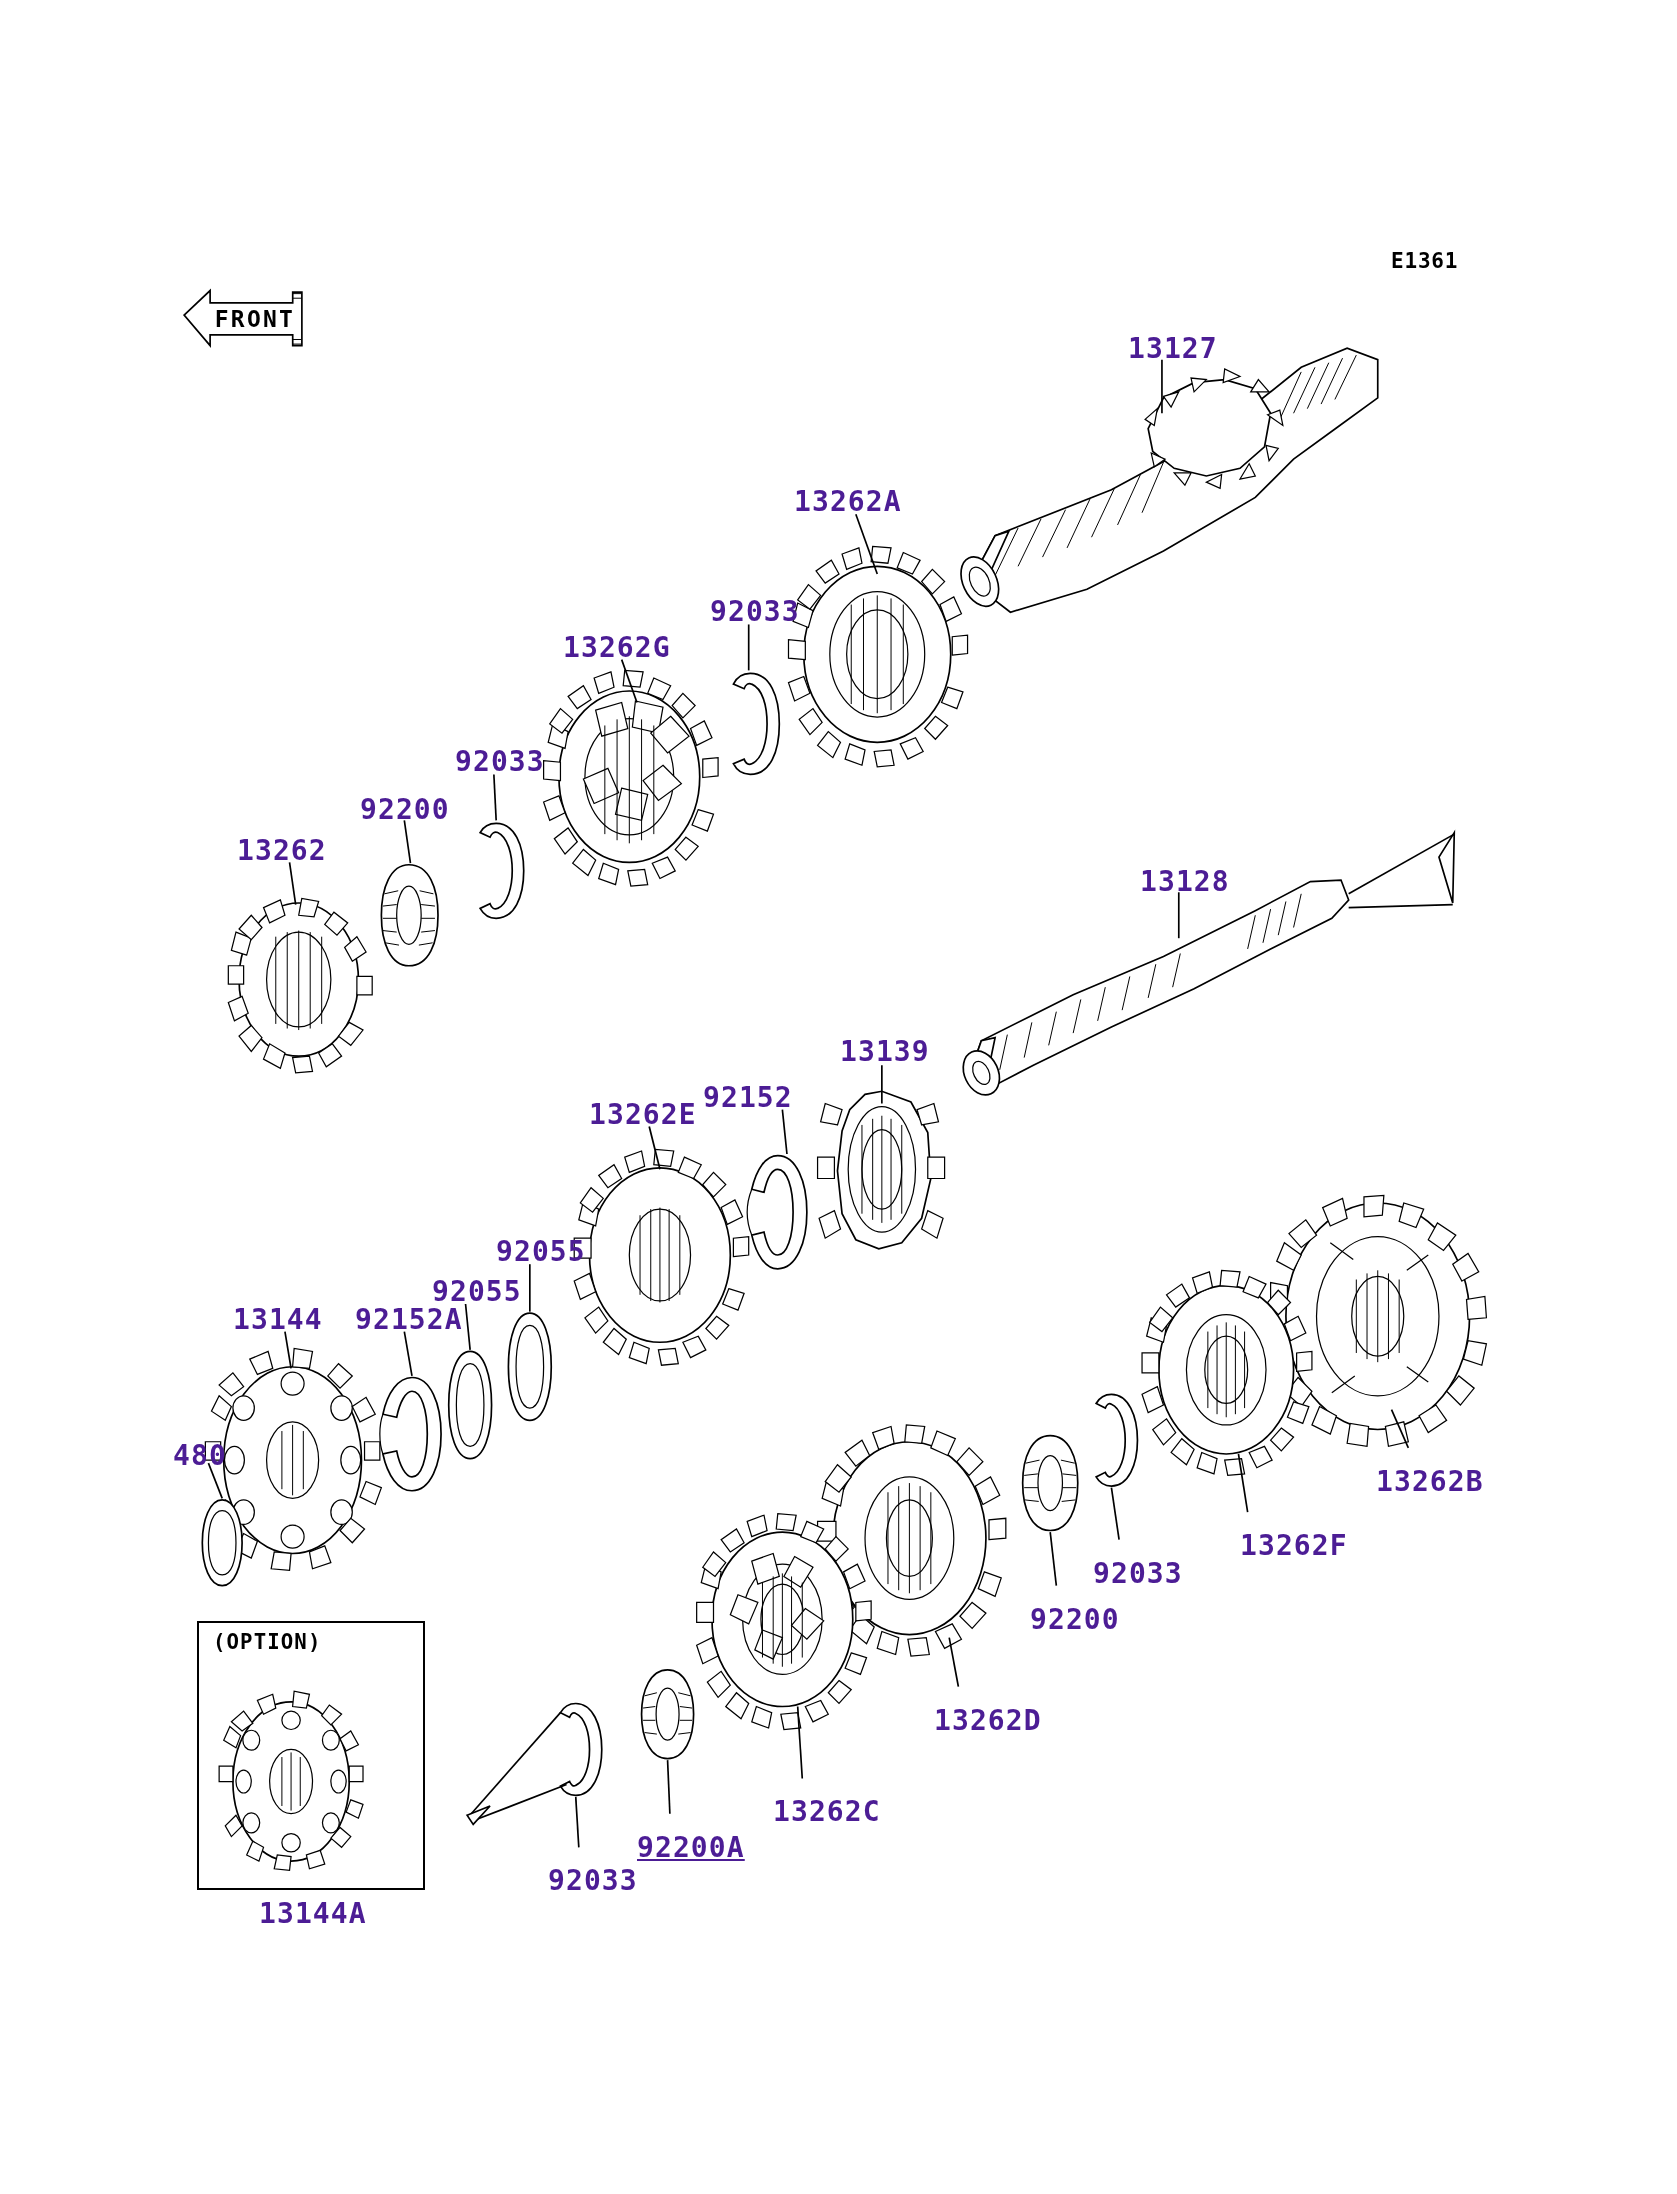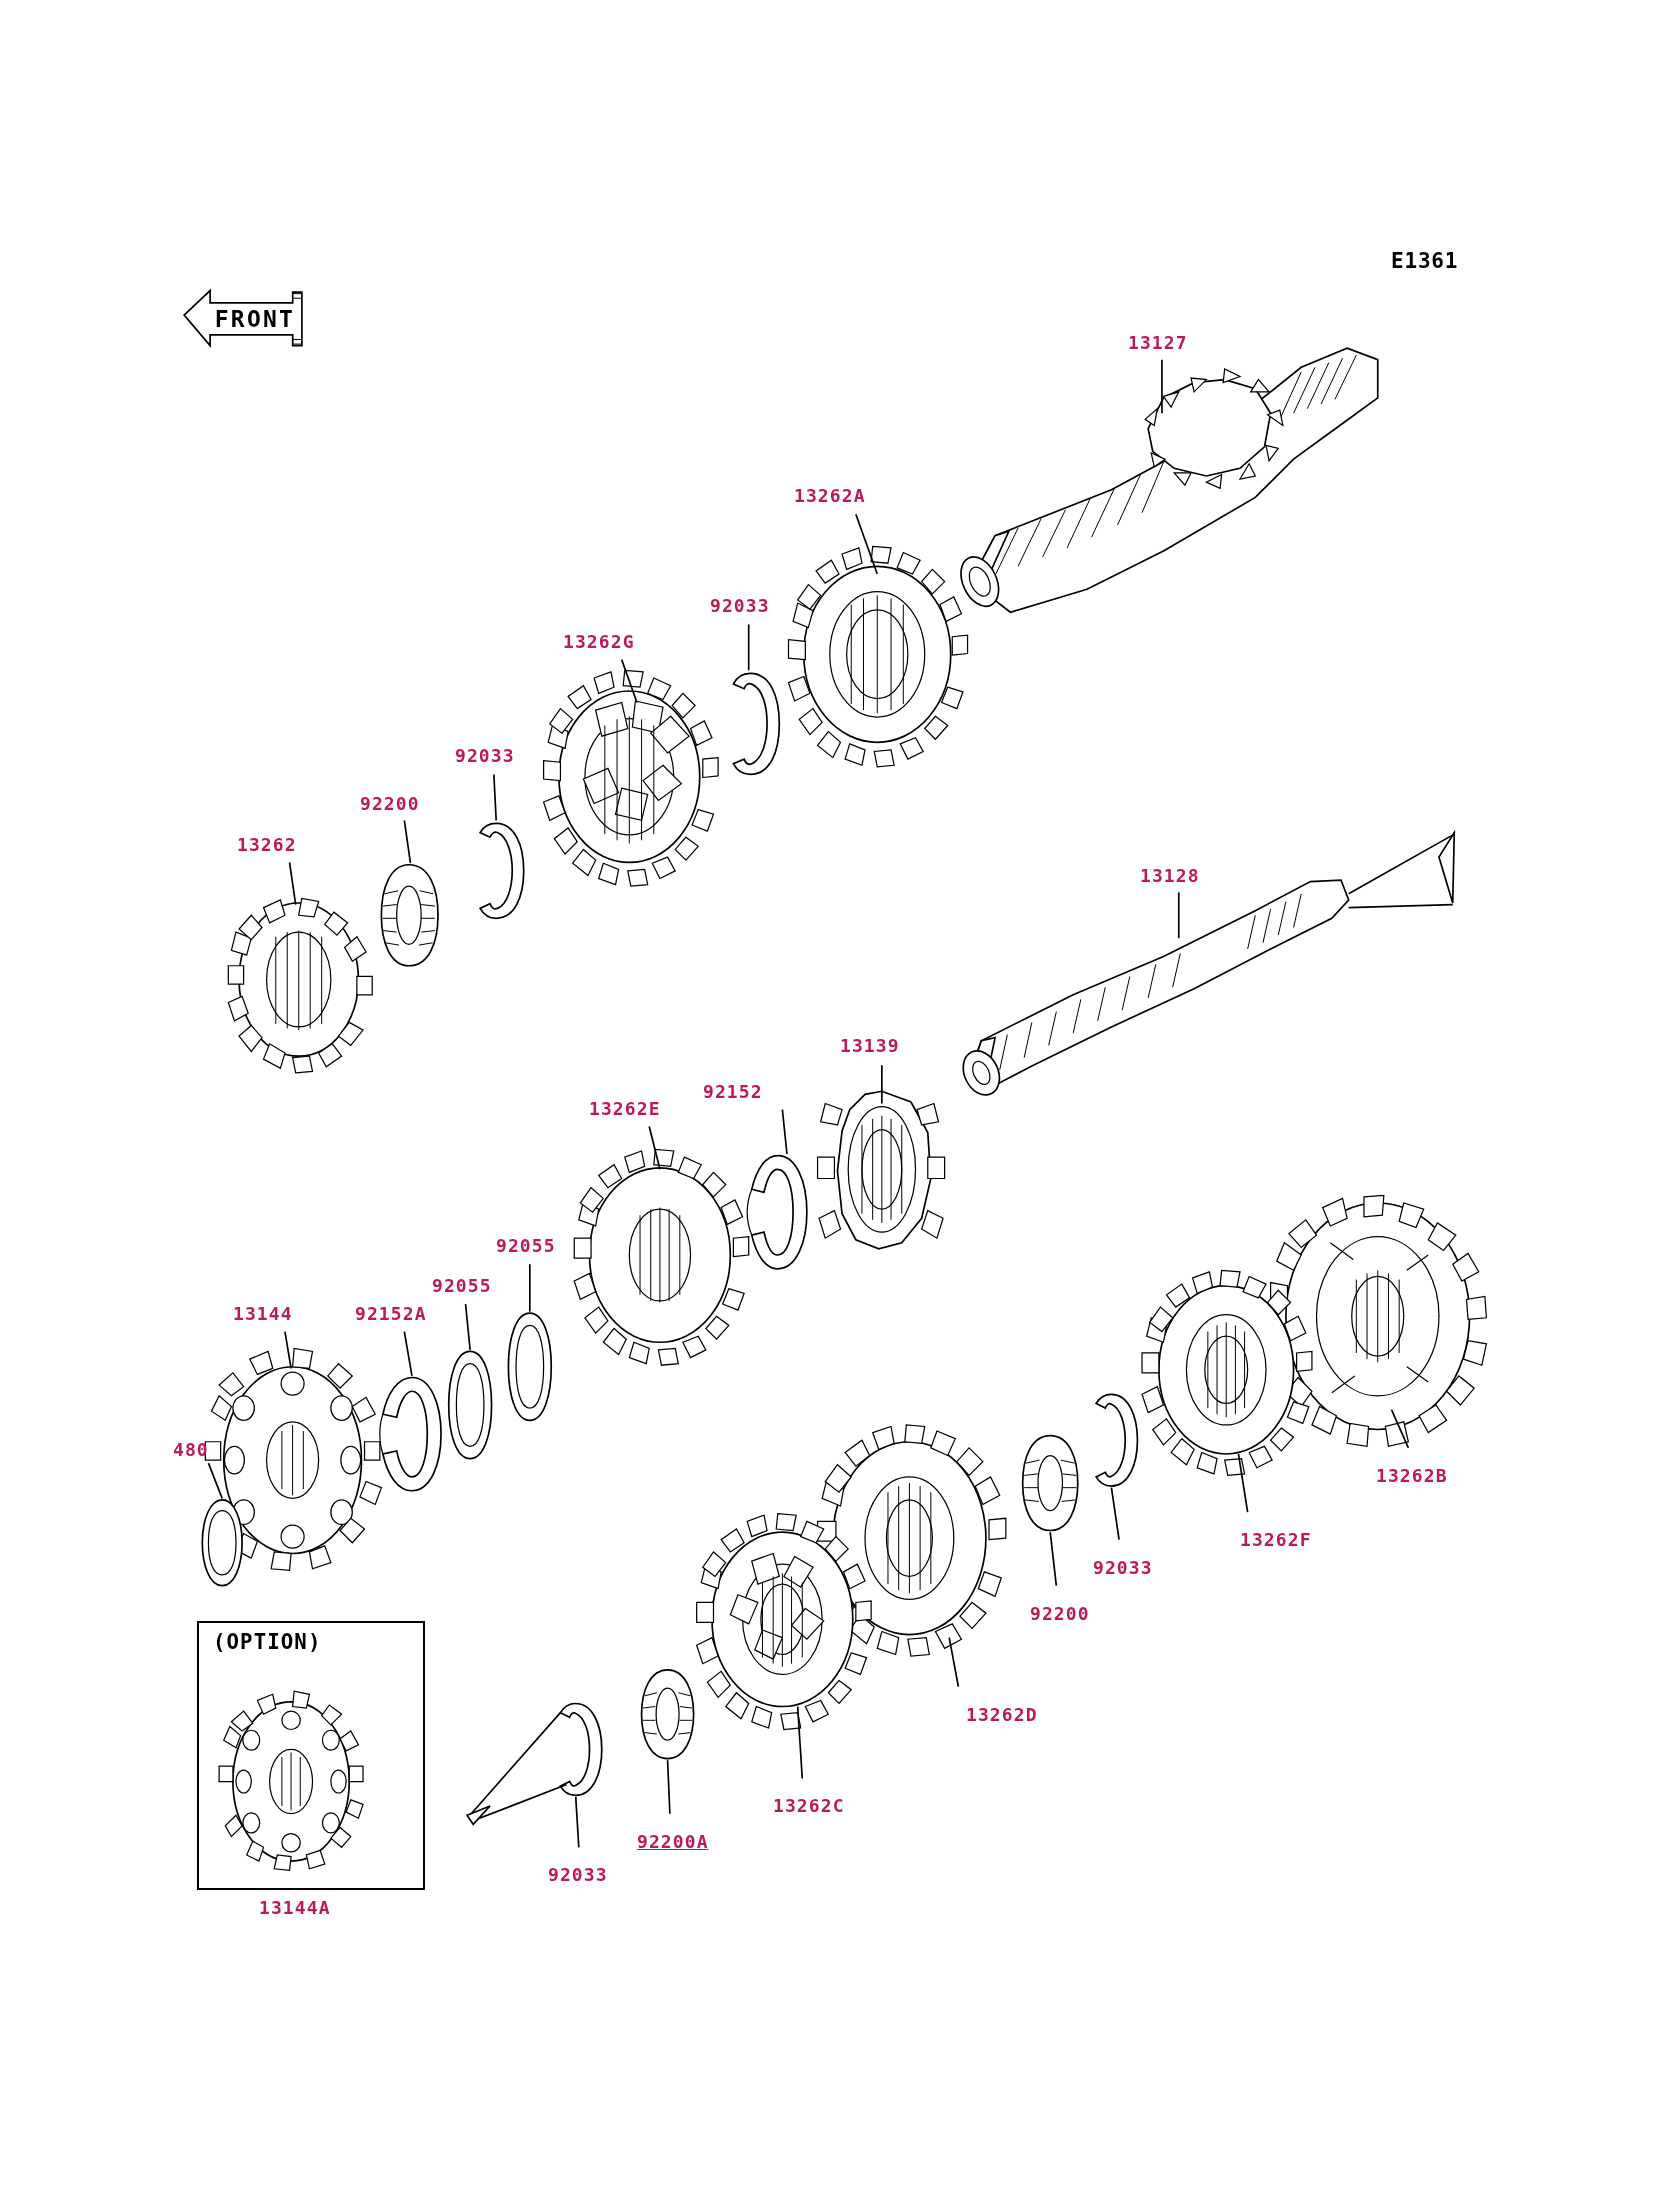--- a/index.html
+++ b/index.html
@@ -17,25 +17,25 @@
   }
   #diagram-root {
     position: absolute;
     left: 0; top: 0;
     width: 1678px;
     height: 2194px;
   }
   .label {
     position: absolute;
     font-family: "DejaVu Sans Mono", monospace;
-    font-size: 18px;
+    font-size: 28px;
     font-weight: bold;
     letter-spacing: 1.1px;
     white-space: nowrap;
-    color: #be185d;
+    color: #4c1d95;
   }
   .sheet-code {
     position: absolute;
     font-family: "DejaVu Sans Mono", monospace;
     font-size: 21px;
     font-weight: bold;
     letter-spacing: 0.8px;
   }
   .option-box {
     position: absolute;
@@ -679,19 +679,19 @@
   <div class="label" style="left:703px;  top:1081px;">92152</div>
   <div class="label" style="left:496px;  top:1235px;">92055</div>
   <div class="label" style="left:432px;  top:1275px;">92055</div>
   <div class="label" style="left:233px;  top:1303px;">13144</div>
   <div class="label" style="left:355px;  top:1303px;">92152A</div>
   <div class="label" style="left:173px;  top:1439px;">480</div>
   <div class="label" style="left:1376px; top:1465px;text-align:right;">13262B</div>
   <div class="label" style="left:1220px; top:1529px;margin-left:20px;">13262F</div>
   <div class="label" style="left:1093px; top:1557px;">92033</div>
   <div class="label" style="left:1030px; top:1603px;">92200</div>
-  <div class="label" style="left:934px; top:1704px;margin-left:32px;">13262D</div>
+  <div class="label" style="left:934px; top:1704px;">13262D</div>
   <div class="label" style="left:773px; top:1795px;">13262C</div>
   <div class="label" style="left:637px;  top:1831px;text-decoration:underline;">92200A</div>
   <div class="label" style="left:548px;  top:1864px;">92033</div>
 
 </div>
 
 
 </body></html>

